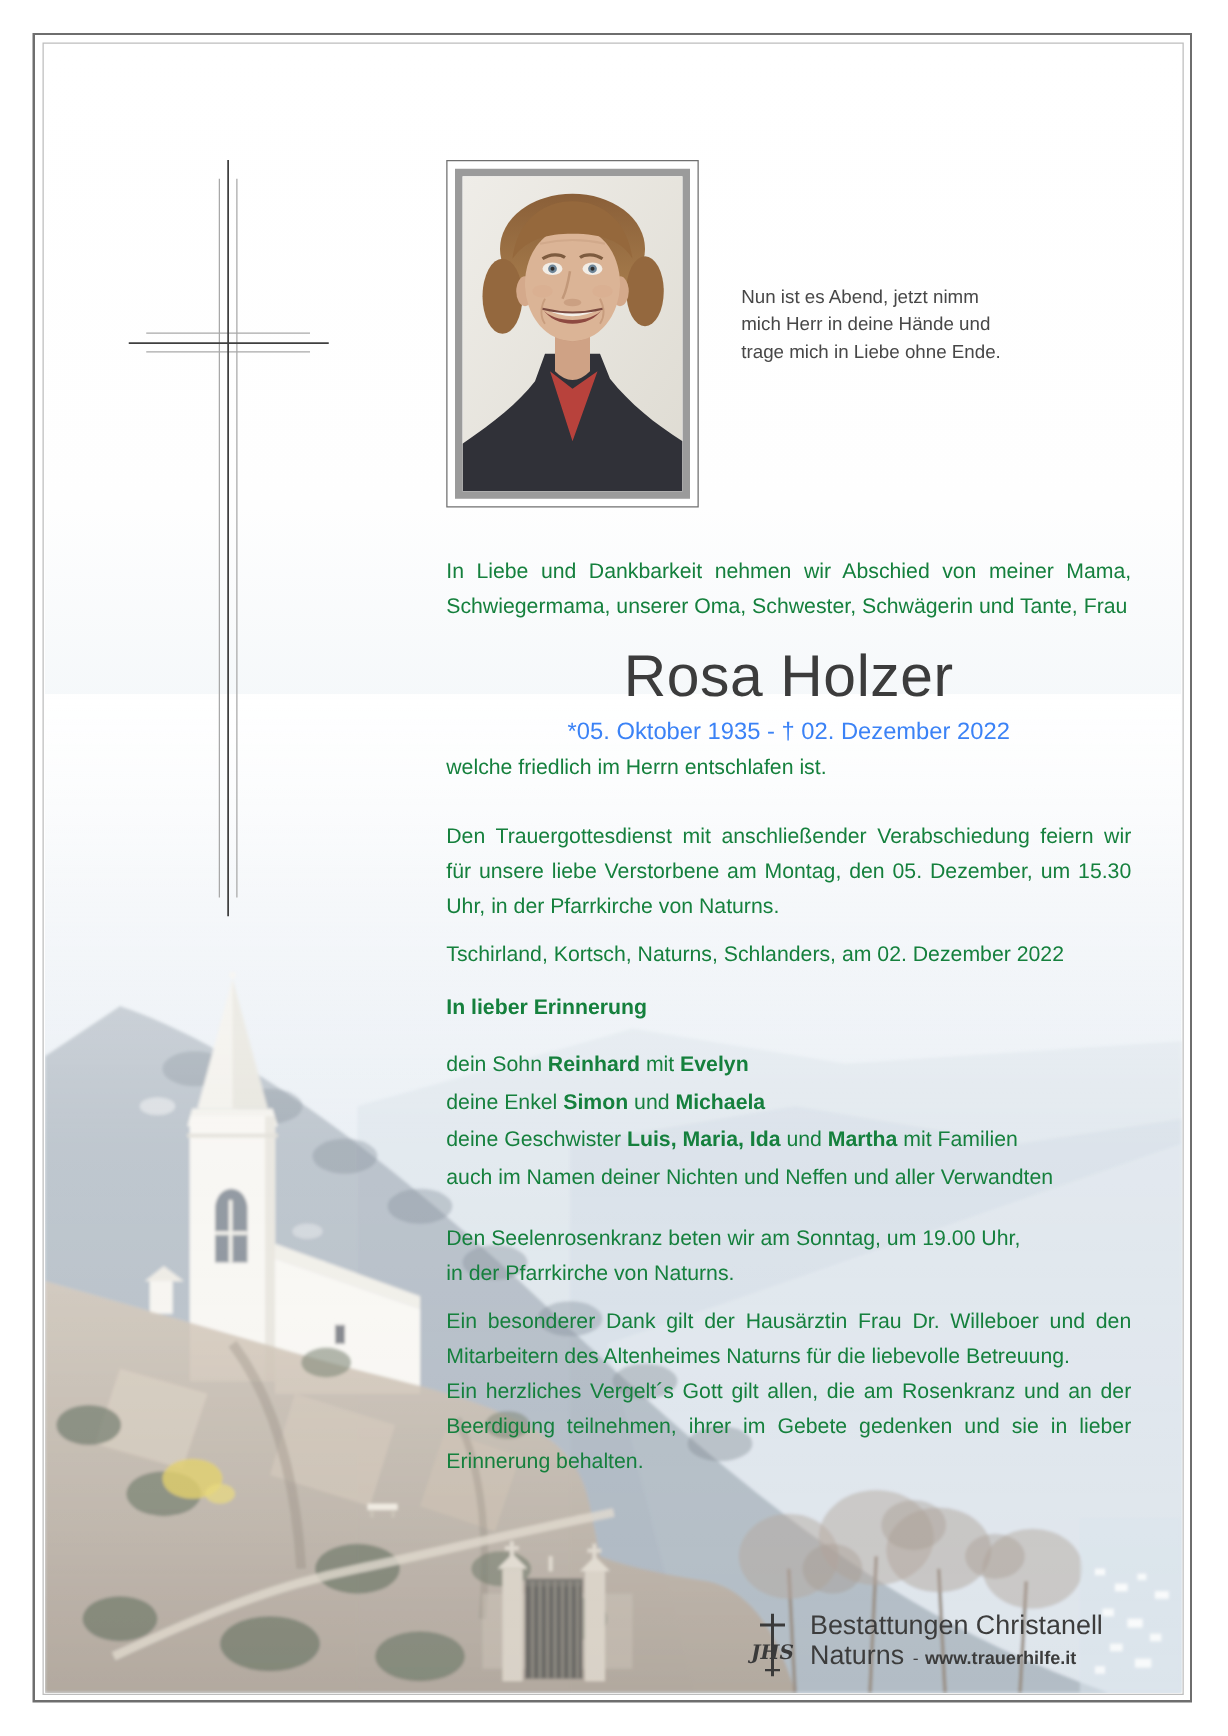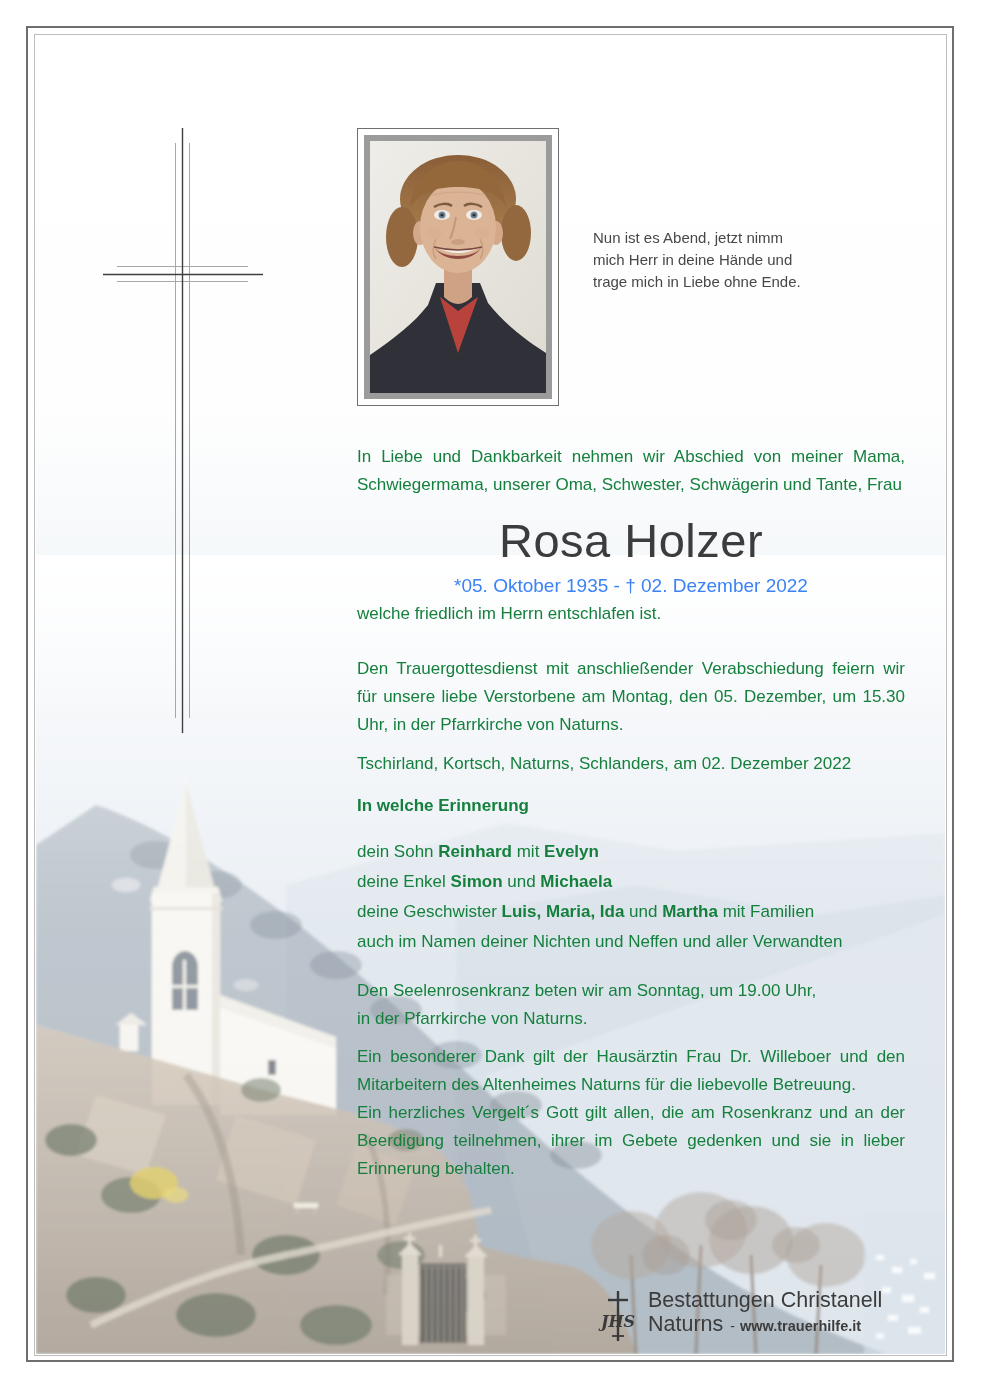--- a/index.html
+++ b/index.html
@@ -251,21 +251,21 @@
 mich Herr in deine Hände und
 trage mich in Liebe ohne Ende.</div>
 
   <div class="txt" style="top:443px;">In Liebe und Dankbarkeit nehmen wir Abschied von meiner Mama, Schwiegermama, unserer Oma, Schwester, Schwägerin und Tante, Frau</div>
   <div class="deceased-name">Rosa Holzer</div>
   <div class="dates">*05. Oktober 1935  -  † 02. Dezember 2022</div>
   <div class="txt single" style="top:588px;margin-top:12px;">welche friedlich im Herrn entschlafen ist.</div>
   <div class="txt" style="top:655px;">Den Trauergottesdienst mit anschließender Verabschiedung feiern wir für unsere liebe Verstorbene am Montag, den 05. Dezember, um 15.30 Uhr, in der Pfarrkirche von Naturns.</div>
   <div class="txt single" style="top:750px;">Tschirland, Kortsch, Naturns, Schlanders, am 02. Dezember 2022</div>
 
-  <div class="txt single bold-head" style="top:792px;">In welche Erinnerung</div>
+  <div class="txt single bold-head" style="top:792px;">In lieber Erinnerung</div>
   <div class="txt single" style="top:838px;"><span>dein Sohn </span><span class="b">Reinhard</span><span> mit </span><span class="b">Evelyn</span></div>
   <div class="txt single" style="top:868px;"><span>deine Enkel </span><span class="b">Simon</span><span> und </span><span class="b">Michaela</span></div>
   <div class="txt single" style="top:898px;text-align:right;"><span>deine Geschwister </span><span class="b">Luis, Maria, Ida</span><span> und </span><span class="b">Martha</span><span> mit Familien</span></div>
   <div class="txt single" style="top:928px;"><span>auch im Namen deiner Nichten und Neffen und aller Verwandten</span></div>
 
   <div class="txt prelines" style="top:977px;">Den Seelenrosenkranz beten wir am Sonntag, um 19.00 Uhr,
 in der Pfarrkirche von Naturns.</div>
   <div class="txt" style="top:1043px;">Ein besonderer Dank gilt der Hausärztin Frau Dr. Willeboer und den Mitarbeitern des Altenheimes Naturns für die liebevolle Betreuung.</div>
   <div class="txt" style="top:1099px;">Ein herzliches Vergelt´s Gott gilt allen, die am Rosenkranz und an der Beerdigung teilnehmen, ihrer im Gebete gedenken und sie in lieber Erinnerung behalten.</div>
 

